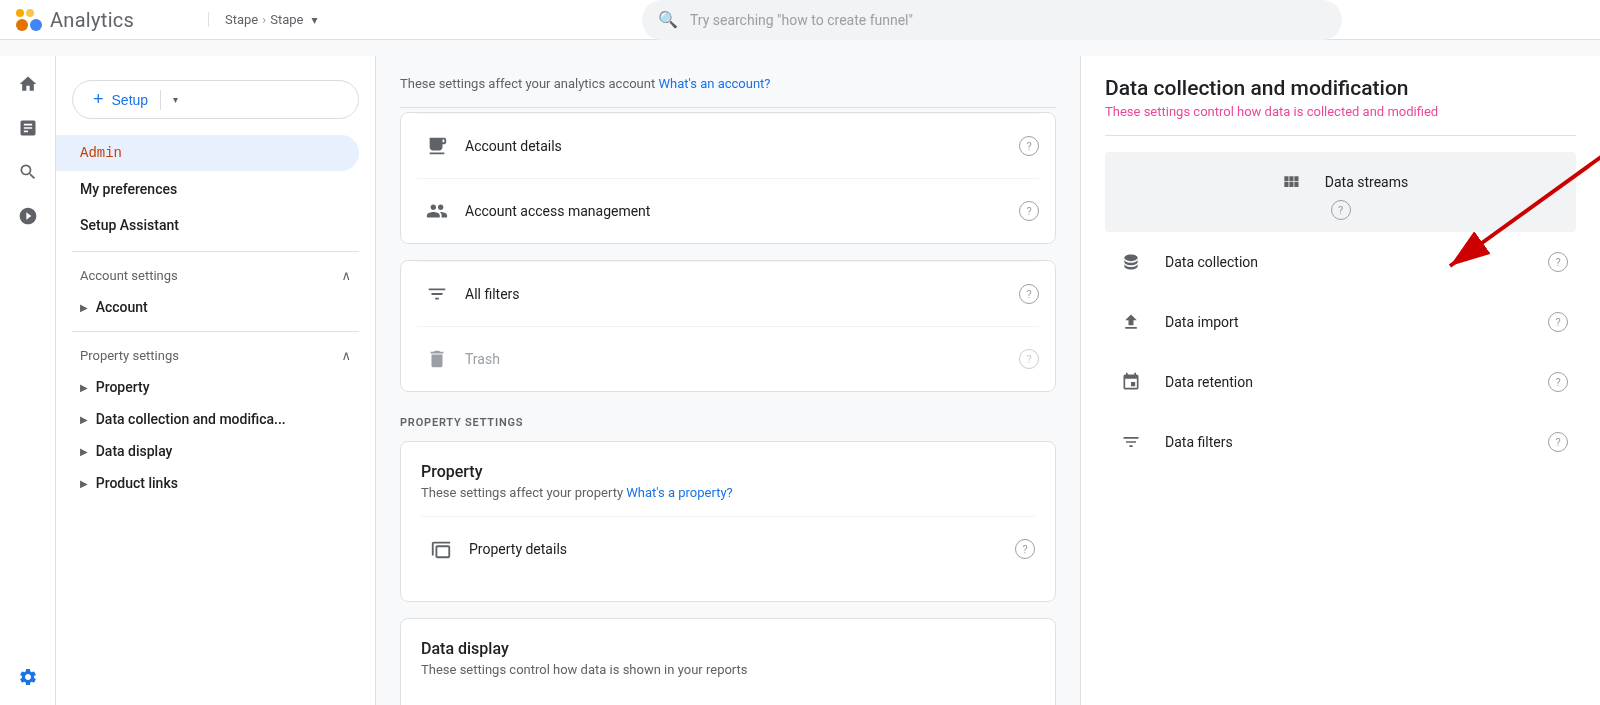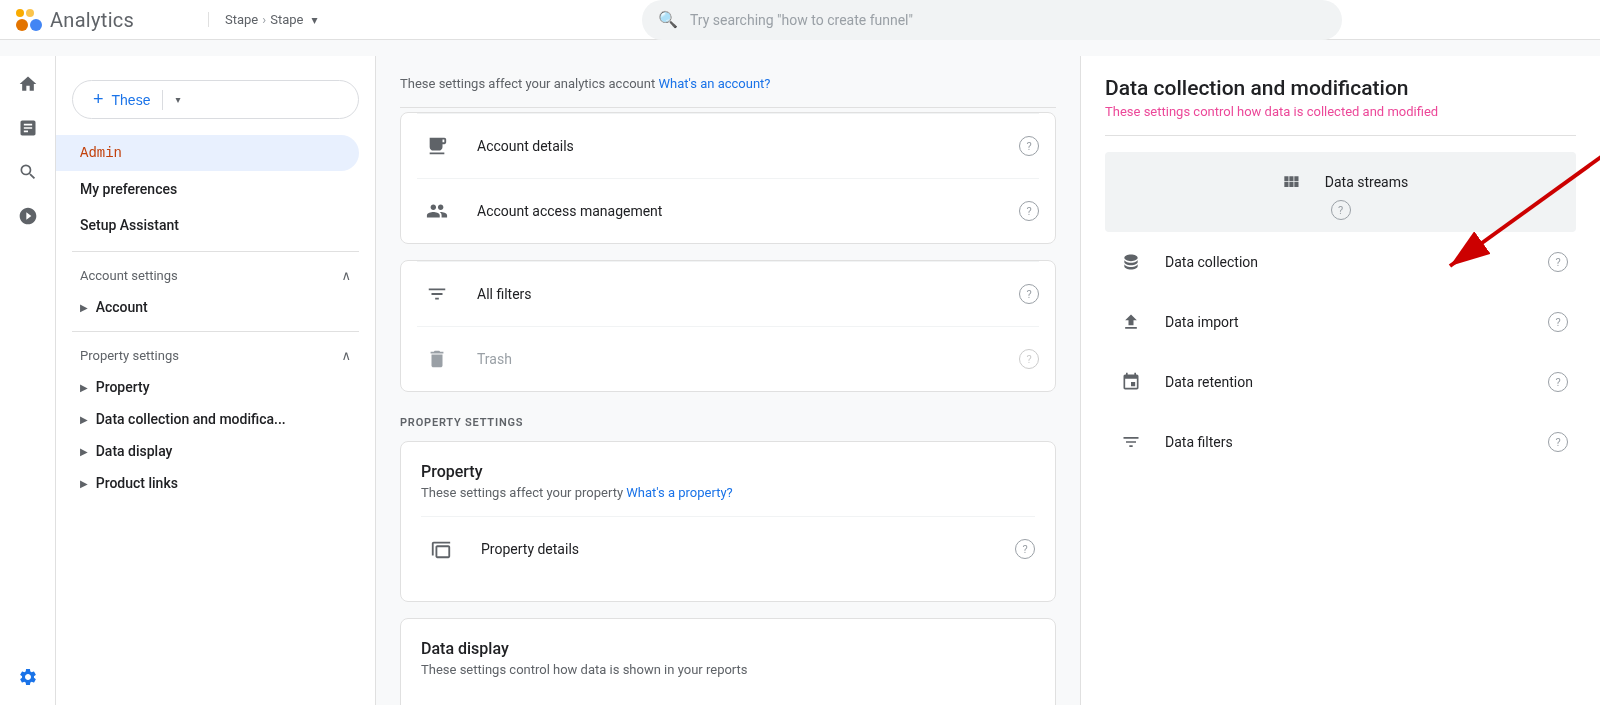--- a/index.html
+++ b/index.html
@@ -248,21 +248,21 @@
       display: flex;
       align-items: center;
       justify-content: space-between;
       padding: 12px 0;
       border-top: 1px solid #f1f3f4;
     }
 
     .settings-item-left {
       display: flex;
       align-items: center;
-      gap: 20px;
+      gap: 8px;
     }
 
     .settings-item-icon {
       width: 40px;
       height: 40px;
       display: flex;
       align-items: center;
       justify-content: center;
       color: #5f6368;
       font-size: 20px;
@@ -396,21 +396,21 @@
     <div class="icon-sidebar-item" style="margin-top: auto; margin-bottom: 8px;">
       <svg width="20" height="20" viewBox="0 0 24 24" fill="#1a73e8">
           <path d="M19.14 12.94c.04-.3.06-.61.06-.94 0-.32-.02-.64-.07-.94l2.03-1.58c.18-.14.23-.41.12-.61l-1.92-3.32c-.12-.22-.37-.29-.59-.22l-2.39.96c-.5-.38-1.03-.7-1.62-.94l-.36-2.54c-.04-.24-.24-.41-.48-.41h-3.84c-.24 0-.43.17-.47.41l-.36 2.54c-.59.24-1.13.57-1.62.94l-2.39-.96c-.22-.08-.47 0-.59.22L2.74 8.87c-.12.21-.08.47.12.61l2.03 1.58c-.05.3-.09.63-.09.94s.02.64.07.94l-2.03 1.58c-.18.14-.23.41-.12.61l1.92 3.32c.12.22.37.29.59.22l2.39-.96c.5.38 1.03.7 1.62.94l.36 2.54c.05.24.24.41.48.41h3.84c.24 0 .44-.17.47-.41l.36-2.54c.59-.24 1.13-.56 1.62-.94l2.39.96c.22.08.47 0 .59-.22l1.92-3.32c.12-.22.07-.47-.12-.61l-2.01-1.58zM12 15.6c-1.98 0-3.6-1.62-3.6-3.6s1.62-3.6 3.6-3.6 3.6 1.62 3.6 3.6-1.62 3.6-3.6 3.6z"></path>
         </svg>
     </div>
   </div>
 
   <div class="left-sidebar">
     <button class="create-btn">
       <span style="font-size:18px;font-weight:300;">+</span>
-      <span>These</span>
+      <span>Setup</span>
       <div class="create-btn-divider"></div>
       <span class="create-dropdown">▾</span>
     </button>
 
     <div class="sidebar-nav-item active">
       <span>Admin</span>
     </div>
     <div class="sidebar-nav-item">
       <span>My preferences</span>
     </div>

